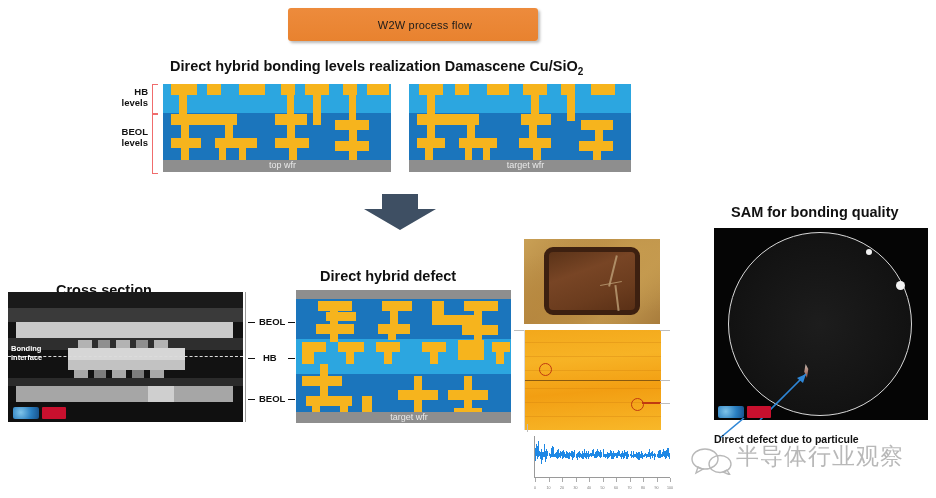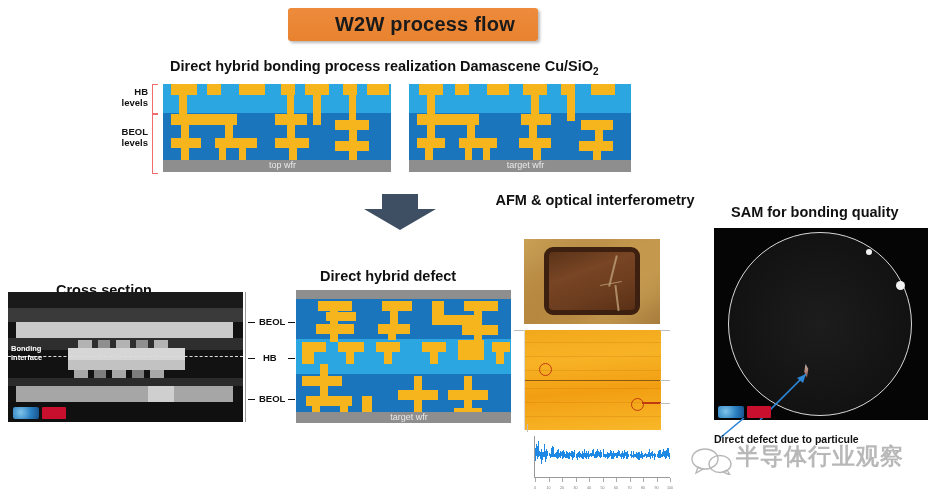--- a/index.html
+++ b/index.html
@@ -5,21 +5,21 @@
   html,body{margin:0;padding:0;background:#fff;}
   body{width:936px;height:498px;position:relative;overflow:hidden;
        font-family:"Liberation Sans",sans-serif;color:#000;}
   .abs{position:absolute;}
 
   
   #title-banner{left:288px;top:8px;width:250px;height:33px;
     background:linear-gradient(180deg,#ED8B3C 0%,#E8822F 100%);
     border-radius:3px;box-shadow:2px 2px 3px rgba(0,0,0,.28);
     display:flex;align-items:center;justify-content:center;}
-  #title-banner span{font-size:20px;font-weight:bold;color:#1a1a1a;letter-spacing:.2px;margin-left:24px;}
+  #title-banner span{font-size:11px;font-weight:normal;color:#1a1a1a;letter-spacing:.2px;margin-left:24px;}
 
   .hdg{font-size:14.5px;font-weight:bold;color:#111;white-space:nowrap;}
   .hdg.ctr{text-align:center;}
 
   
   .wafer{position:absolute;overflow:hidden;background:#1B75BC;}
   .hb-band{position:absolute;left:0;right:0;background:#2CA6E0;}
   .sub{position:absolute;left:0;right:0;background:#8E8E8E;padding-left:11px;}
   .sub span{color:#e9e9e9;font-size:9px;display:block;text-align:center;
             line-height:11px;font-family:"Liberation Sans",sans-serif;}
@@ -94,34 +94,34 @@
     clip-path:polygon(40% 0%,70% 35%,55% 100%,25% 55%);}
   .sam-logo-cea{position:absolute;left:4px;bottom:2px;width:26px;height:12px;
     background:radial-gradient(circle at 30% 45%,#7fc4ea 0%,#2a7fc1 55%,#17508a 100%);
     border-radius:2px;}
   .sam-logo-leti{position:absolute;left:33px;bottom:2px;width:24px;height:12px;
     background:#C8102E;border-radius:1px;}
 
   
   #defect-caption{left:714px;top:433px;font-size:10.5px;font-weight:bold;color:#111;
                   white-space:nowrap;}
-  #watermark{left:688px;top:437px;width:230px;height:46px;opacity:.62;font-weight:bold;}
+  #watermark{left:688px;top:437px;width:230px;height:46px;opacity:.62;}
   #wm-text{position:absolute;left:48px;top:4px;font-size:23px;color:#8d8d8d;
     font-family:"DejaVu Sans",sans-serif;letter-spacing:1px;white-space:nowrap;
     -webkit-text-stroke:0px;}
 </style>
 </head>
 <body>
 
 <div class="abs" id="title-banner">
   <span>W2W process flow</span>
 </div>
 
 <div class="abs hdg" style="left:170px;top:58px;">
-  <span>Direct hybrid bonding process realization  Damascene Cu/SiO</span><sub style="font-size:10px;">2</sub>
+  <span>Direct hybrid bonding levels realization  Damascene Cu/SiO</span><sub style="font-size:10px;">2</sub>
 </div>
 
 <div class="brk" style="left:152px;top:84px;height:28px;"></div>
 <div class="brk" style="left:152px;top:114px;height:58px;"></div>
 <div class="brk-lbl" style="left:120px;top:86px;width:28px;">
   <div>HB</div>
   <div>levels</div>
 </div>
 <div class="brk-lbl" style="left:116px;top:126px;width:32px;">
   <div>BEOL</div>
@@ -195,21 +195,20 @@
   <div class="sub" style="bottom:0;height:12px;">
     <span>target wfr</span>
   </div>
 </div>
 
 <svg class="abs" id="flow-arrow" viewBox="0 0 90 40">
   <polygon points="27,2 63,2 63,17 81,17 45,38 9,17 27,17" fill="#3E4F63"></polygon>
 </svg>
 
 <div class="abs hdg ctr" style="left:480px;top:192px;width:230px;line-height:17px;">
-  <div>AFM &amp; optical interferometry</div>
 </div>
 
 <div class="abs hdg" style="left:731px;top:204px;">SAM for bonding quality</div>
 
 <div class="abs hdg" style="left:56px;top:282px;">Cross section</div>
 
 <div class="abs" id="xsec-img">
   <div class="xs-layer" style="left:0;right:0;top:0;height:16px;background:#1a1a1a;"></div>
   <div class="xs-layer" style="left:0;right:0;top:16px;height:14px;background:#3a3a3a;"></div>
   <div class="xs-layer" style="left:8px;top:30px;right:10px;height:16px;background:#c9c9c9;"></div>

